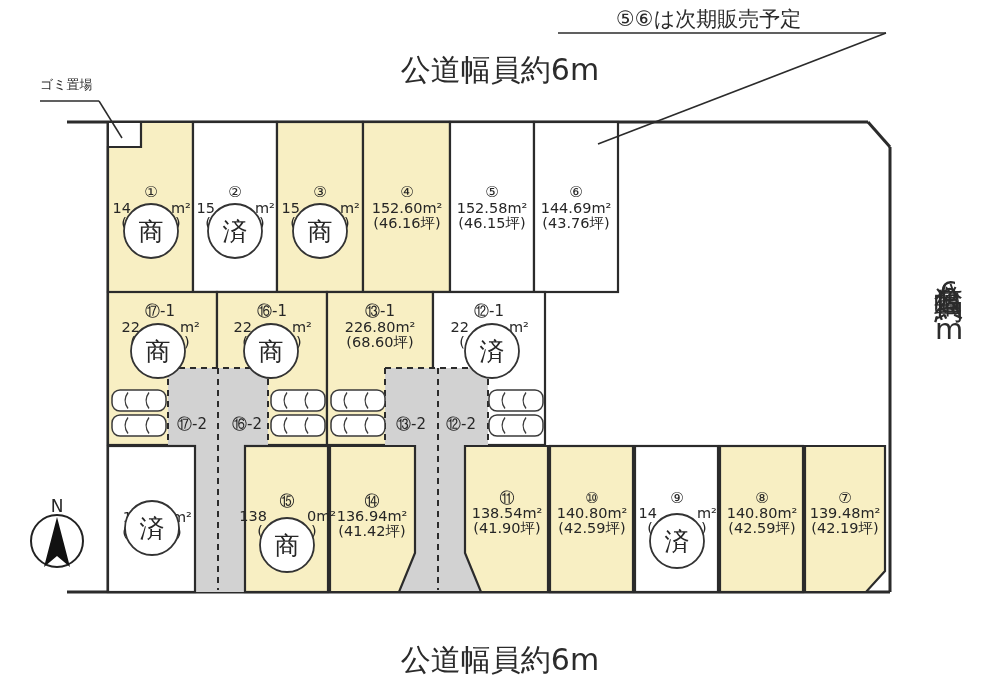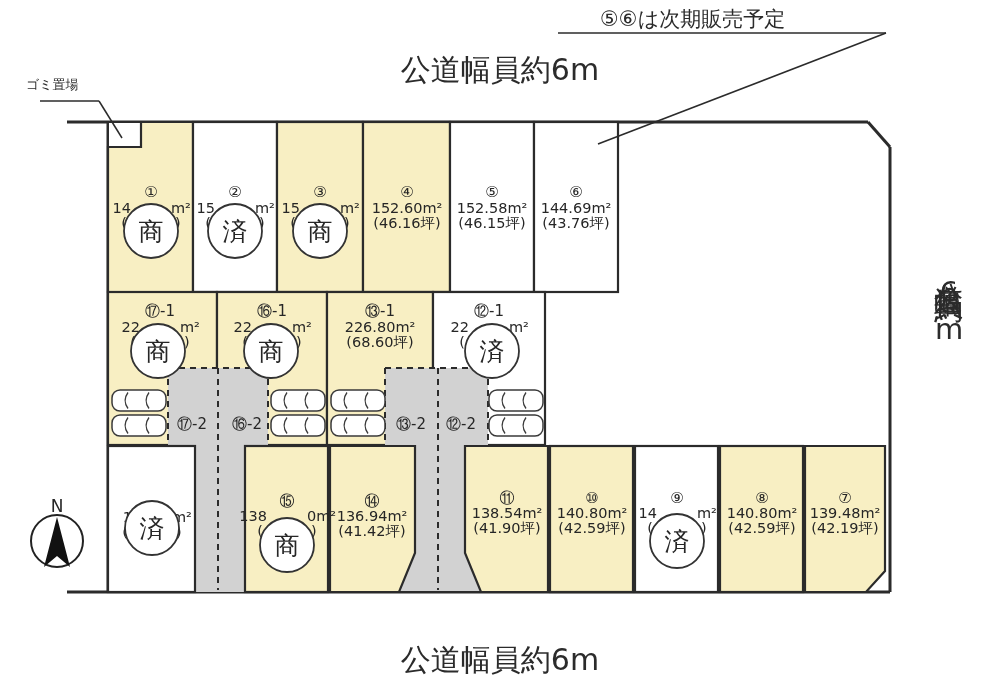--- a/index.html
+++ b/index.html
@@ -8,22 +8,22 @@
     font-family:"DejaVu Sans",sans-serif;overflow:hidden;color:#2b2b2b;
   }
   .canvas svg{position:absolute;left:0;top:0;}
   .lbl{position:absolute;white-space:nowrap;color:#2b2b2b;}
   .title-top{left:350px;top:50px;width:300px;text-align:center;font-size:30px;}
   .title-bottom{left:350px;top:640px;width:300px;text-align:center;font-size:30px;}
   .title-right{
     left:929px;top:260px;font-size:29px;letter-spacing:3px;
     writing-mode:vertical-rl;text-orientation:upright;
   }
-  .annotation{left:600px;top:5px;font-size:21px;}
-  .gomi{left:26px;top:76px;font-size:13px;}
+  .annotation{left:616px;top:5px;font-size:21px;}
+  .gomi{left:40px;top:76px;font-size:13px;}
   text{font-family:"DejaVu Sans",sans-serif;fill:#262626;}
 </style>
 </head>
 <body>
 
 <div class="canvas">
   <svg id="plan" width="1000" height="686" viewBox="0 0 1000 686">
       <line x1="67" y1="122" x2="868" y2="122" stroke="#2b2b2b" stroke-width="3"></line>
       <line x1="868" y1="122" x2="890" y2="147" stroke="#2b2b2b" stroke-width="3"></line>
       <line x1="890" y1="147" x2="890" y2="592" stroke="#2b2b2b" stroke-width="3"></line>

